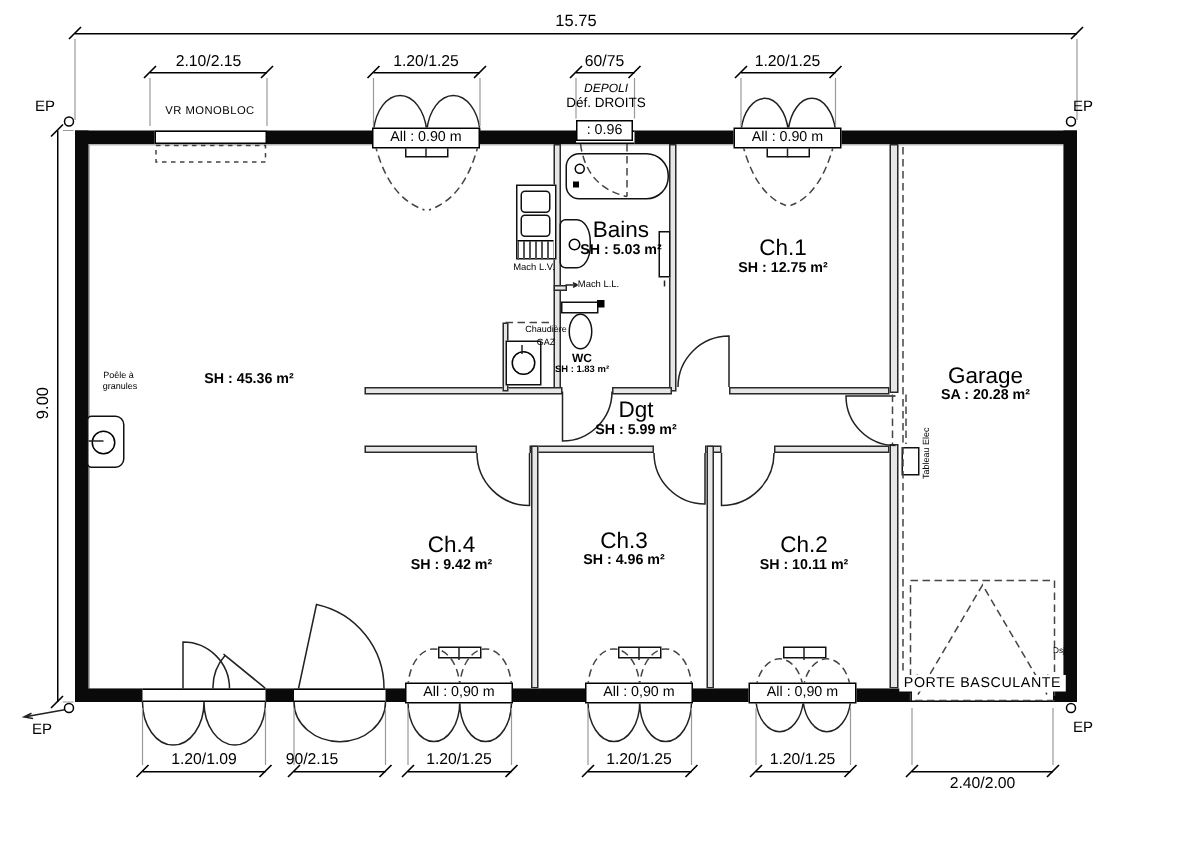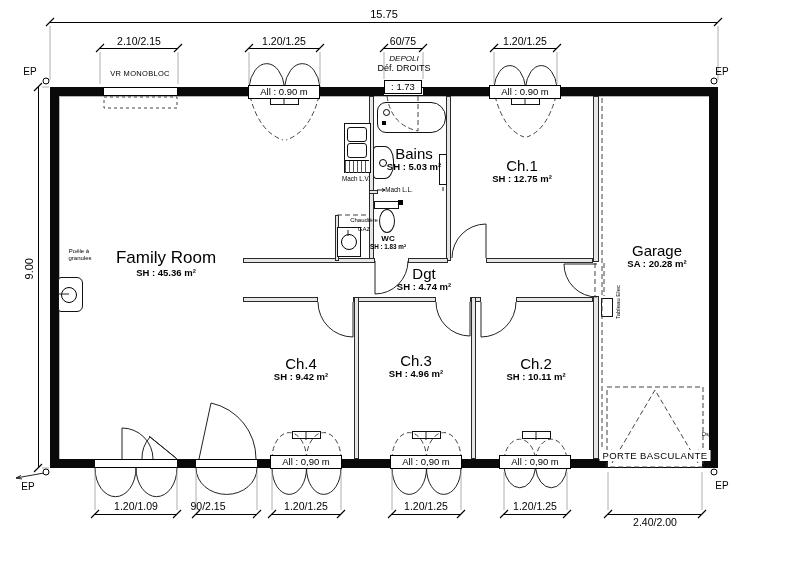--- a/index.html
+++ b/index.html
@@ -180,46 +180,45 @@
   <div class="dim-s txt" style="left:655px;top:516px">2.40/2.00</div>
 
   <div class="lbl txt" style="left:30px;top:66px;font-size:10px">EP</div>
   <div class="lbl txt" style="left:722px;top:66px;font-size:10px">EP</div>
   <div class="lbl txt" style="left:28px;top:481px;font-size:10px">EP</div>
   <div class="lbl txt" style="left:722px;top:480px;font-size:10px">EP</div>
 
   <div class="lbl txt" style="left:140px;top:69px;font-size:7.5px;letter-spacing:.3px">VR MONOBLOC</div>
   <div class="lbl txt" style="left:404px;top:54px;font-size:8px;font-style:italic">DEPOLI</div>
   <div class="lbl txt" style="left:404px;top:63px;font-size:9px">Déf. DROITS</div>
-  <div class="box" style="left:403px;top:80px;width:32px">: 1.73</div>
+  <div class="box" style="left:403px;top:80px;width:32px">: 0.96</div>
   <div class="box" style="left:284px;top:85px;width:66px">All : 0.90 m</div>
   <div class="box" style="left:525px;top:85px;width:66px">All : 0.90 m</div>
   <div class="box" style="left:306px;top:455px;width:66px">All : 0,90 m</div>
   <div class="box" style="left:426px;top:455px;width:66px">All : 0,90 m</div>
   <div class="box" style="left:535px;top:455px;width:66px">All : 0,90 m</div>
 
   <div class="room txt" style="left:166px;top:248px">
-    <div class="rname big">Family Room</div>
     <div class="rarea">SH : 45.36 m²</div>
   </div>
   <div class="room txt" style="left:414px;top:145px">
     <div class="rname">Bains</div>
     <div class="rarea">SH : 5.03 m²</div>
   </div>
   <div class="room txt" style="left:522px;top:157px">
     <div class="rname">Ch.1</div>
     <div class="rarea">SH : 12.75 m²</div>
   </div>
   <div class="room txt" style="left:388px;top:234px">
     <div class="rname tiny">WC</div>
     <div class="rarea tiny">SH : 1.83 m²</div>
   </div>
   <div class="room txt" style="left:424px;top:265px">
     <div class="rname">Dgt</div>
-    <div class="rarea">SH : 4.74 m²</div>
+    <div class="rarea">SH : 5.99 m²</div>
   </div>
   <div class="room txt" style="left:301px;top:355px">
     <div class="rname">Ch.4</div>
     <div class="rarea">SH : 9.42 m²</div>
   </div>
   <div class="room txt" style="left:416px;top:352px">
     <div class="rname">Ch.3</div>
     <div class="rarea">SH : 4.96 m²</div>
   </div>
   <div class="room txt" style="left:536px;top:355px">

